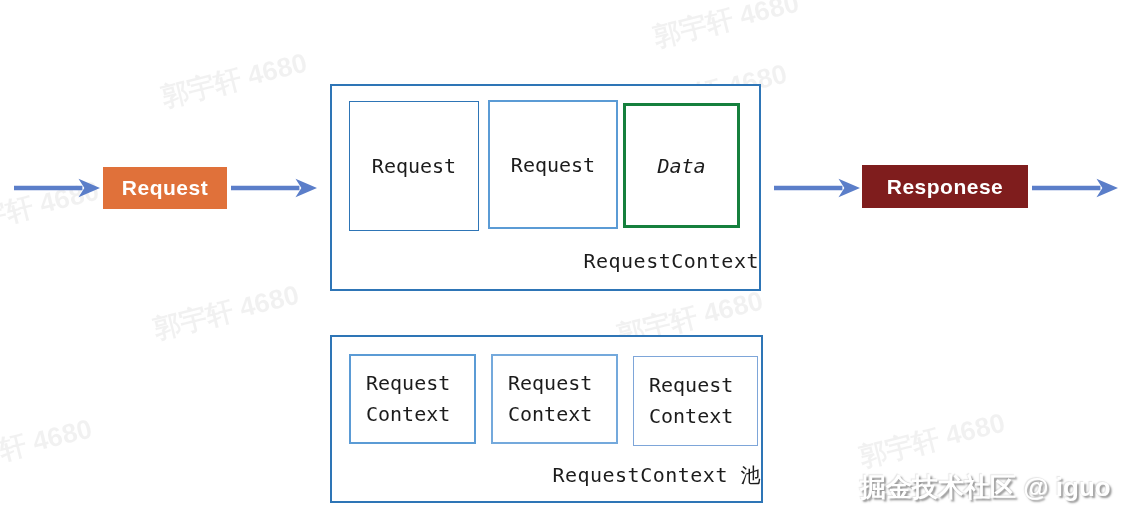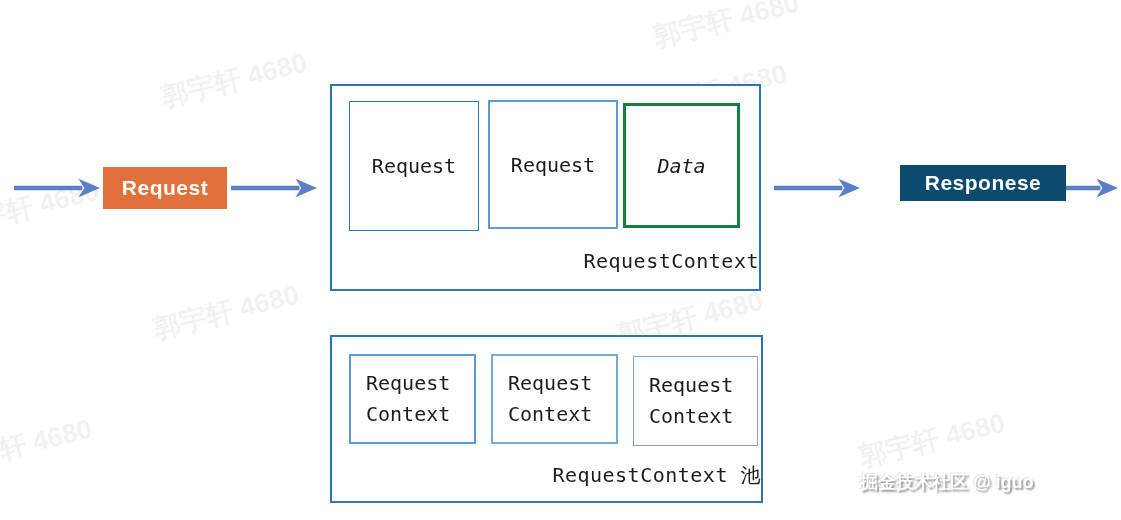--- a/index.html
+++ b/index.html
@@ -22,21 +22,21 @@
   
   .flow-arrow { position:absolute; width:86px; height:22px; top:177px; }
 
   
   .tag {
     position:absolute; display:flex; align-items:center; justify-content:center;
     color:#ffffff; font-family:"Liberation Sans",sans-serif;
     font-weight:bold; font-size:21px; letter-spacing:0.5px;
   }
   .tag-request  { left:103px; top:167px; width:124px; height:42px; background:#E0713A; }
-  .tag-response { left:862px; top:165px; width:166px; height:36px; background:#0c4a6e;margin-left:38px; }
+  .tag-response { left:862px; top:165px; width:166px; height:43px; background:#7f1d1d; }
 
   
   .outer-box { position:absolute; border:2px solid #2E75B6; background:#ffffff; }
   .ctx-box  { left:330px; top:84px;  width:431px; height:207px; }
   .pool-box { left:330px; top:335px; width:433px; height:168px; }
 
   .outer-label {
     position:absolute; left:0; right:0; text-align:right;
     font-size:20px; color:#1c1c1c; letter-spacing:0.5px;
   }
@@ -56,21 +56,21 @@
     display:flex; flex-direction:column; justify-content:center; align-items:flex-start;
     padding-left:15px; line-height:31px;
   }
   .pool-i1 { left:17px;  top:17px; width:127px; height:90px; border:2px solid #5B9BD5; }
   .pool-i2 { left:159px; top:17px; width:127px; height:90px; border:2px solid #74A9DC; }
   .pool-i3 { left:301px; top:19px; width:125px; height:90px; border:1px solid #7EA6D9; }
 
   
   .credit {
     position:absolute; left:860px; top:470px; white-space:nowrap;
-    font-family:"Liberation Sans",sans-serif; font-weight:bold; font-size:18px;
+    font-family:"Liberation Sans",sans-serif; font-weight:bold; font-size:26px;
     color:#ffffff;
     text-shadow: 2px 2px 2px rgba(70,70,70,0.55), -1px -1px 1px rgba(150,150,150,0.25);
     pointer-events:none; user-select:none;
   }
 </style>
 </head>
 <body>
 
 <div class="canvas">
 

